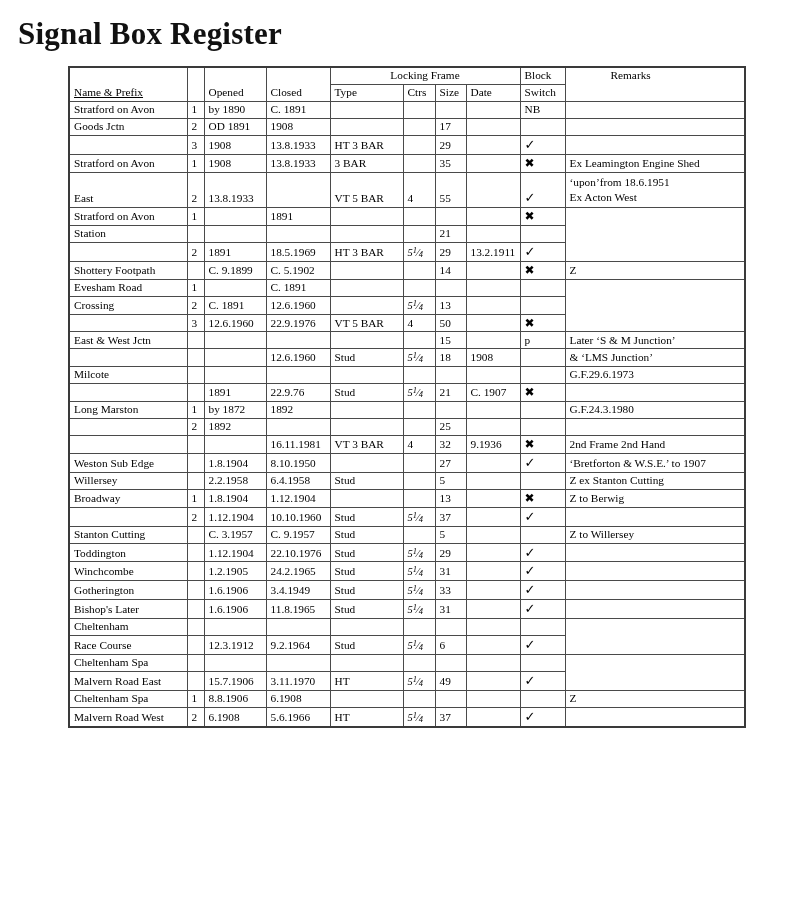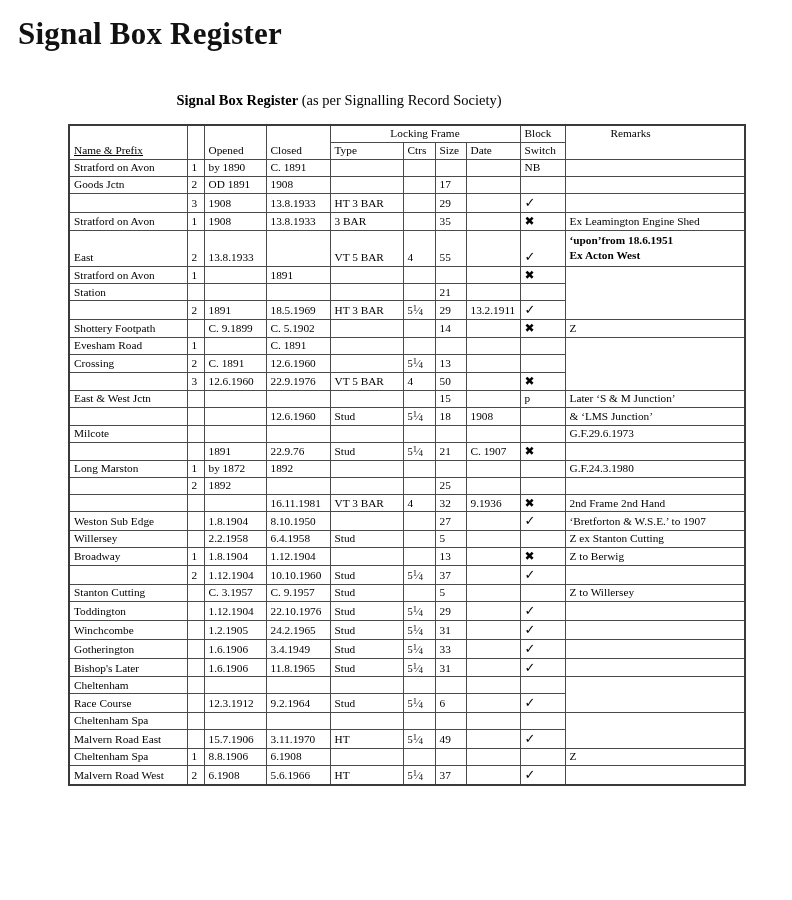--- a/index.html
+++ b/index.html
@@ -88,42 +88,39 @@
   .hdr-top td, .hdr-top th { border-bottom: none; }
   .hdr-bot td, .hdr-bot th { border-top: none; }
   .hdr-lockspan {
     text-align: center !important;
     border-bottom: 1px solid #4a4a4a !important;
   }
   .grp-start > td, .grp-start > th {
     border-top: 2px solid #3a3a3a;
   }
   .num-cell { text-align: left; padding-left: 4px; }
-  .frac { font-size: 10.5px; }
+  .frac { font-size: 10.5px; font-style: italic; }
   .frac sup { font-size: 8.5px; vertical-align: 0.35em; }
   .frac sub { font-size: 8.5px; vertical-align: -0.1em; }
   .mark {
     font-size: 13px;
     line-height: 1;
     font-family: "DejaVu Sans", sans-serif;
     font-weight: bold;
   }
   .mark-x { font-size: 12px; }
-  .rem-two { line-height: 1.35; white-space: normal; font-weight: bold; }
+  .rem-two { line-height: 1.35; white-space: normal; }
 </style>
 </head>
 <body>
 
 <div id="page">
 
   <h1 id="main-title">Signal Box Register</h1>
 
-  <div id="subtitle-wrap">
-    <span id="subtitle-strong">Signal Box Register</span><span id="subtitle-rest"> (as per Signalling Record Society)</span>
-  </div>
 
   <div id="table-wrap">
     <table class="reg">
       <colgroup>
         <col class="c-name">
           <col class="c-num">
           <col class="c-open">
           <col class="c-close">
         <col class="c-type">
           <col class="c-ctrs">

